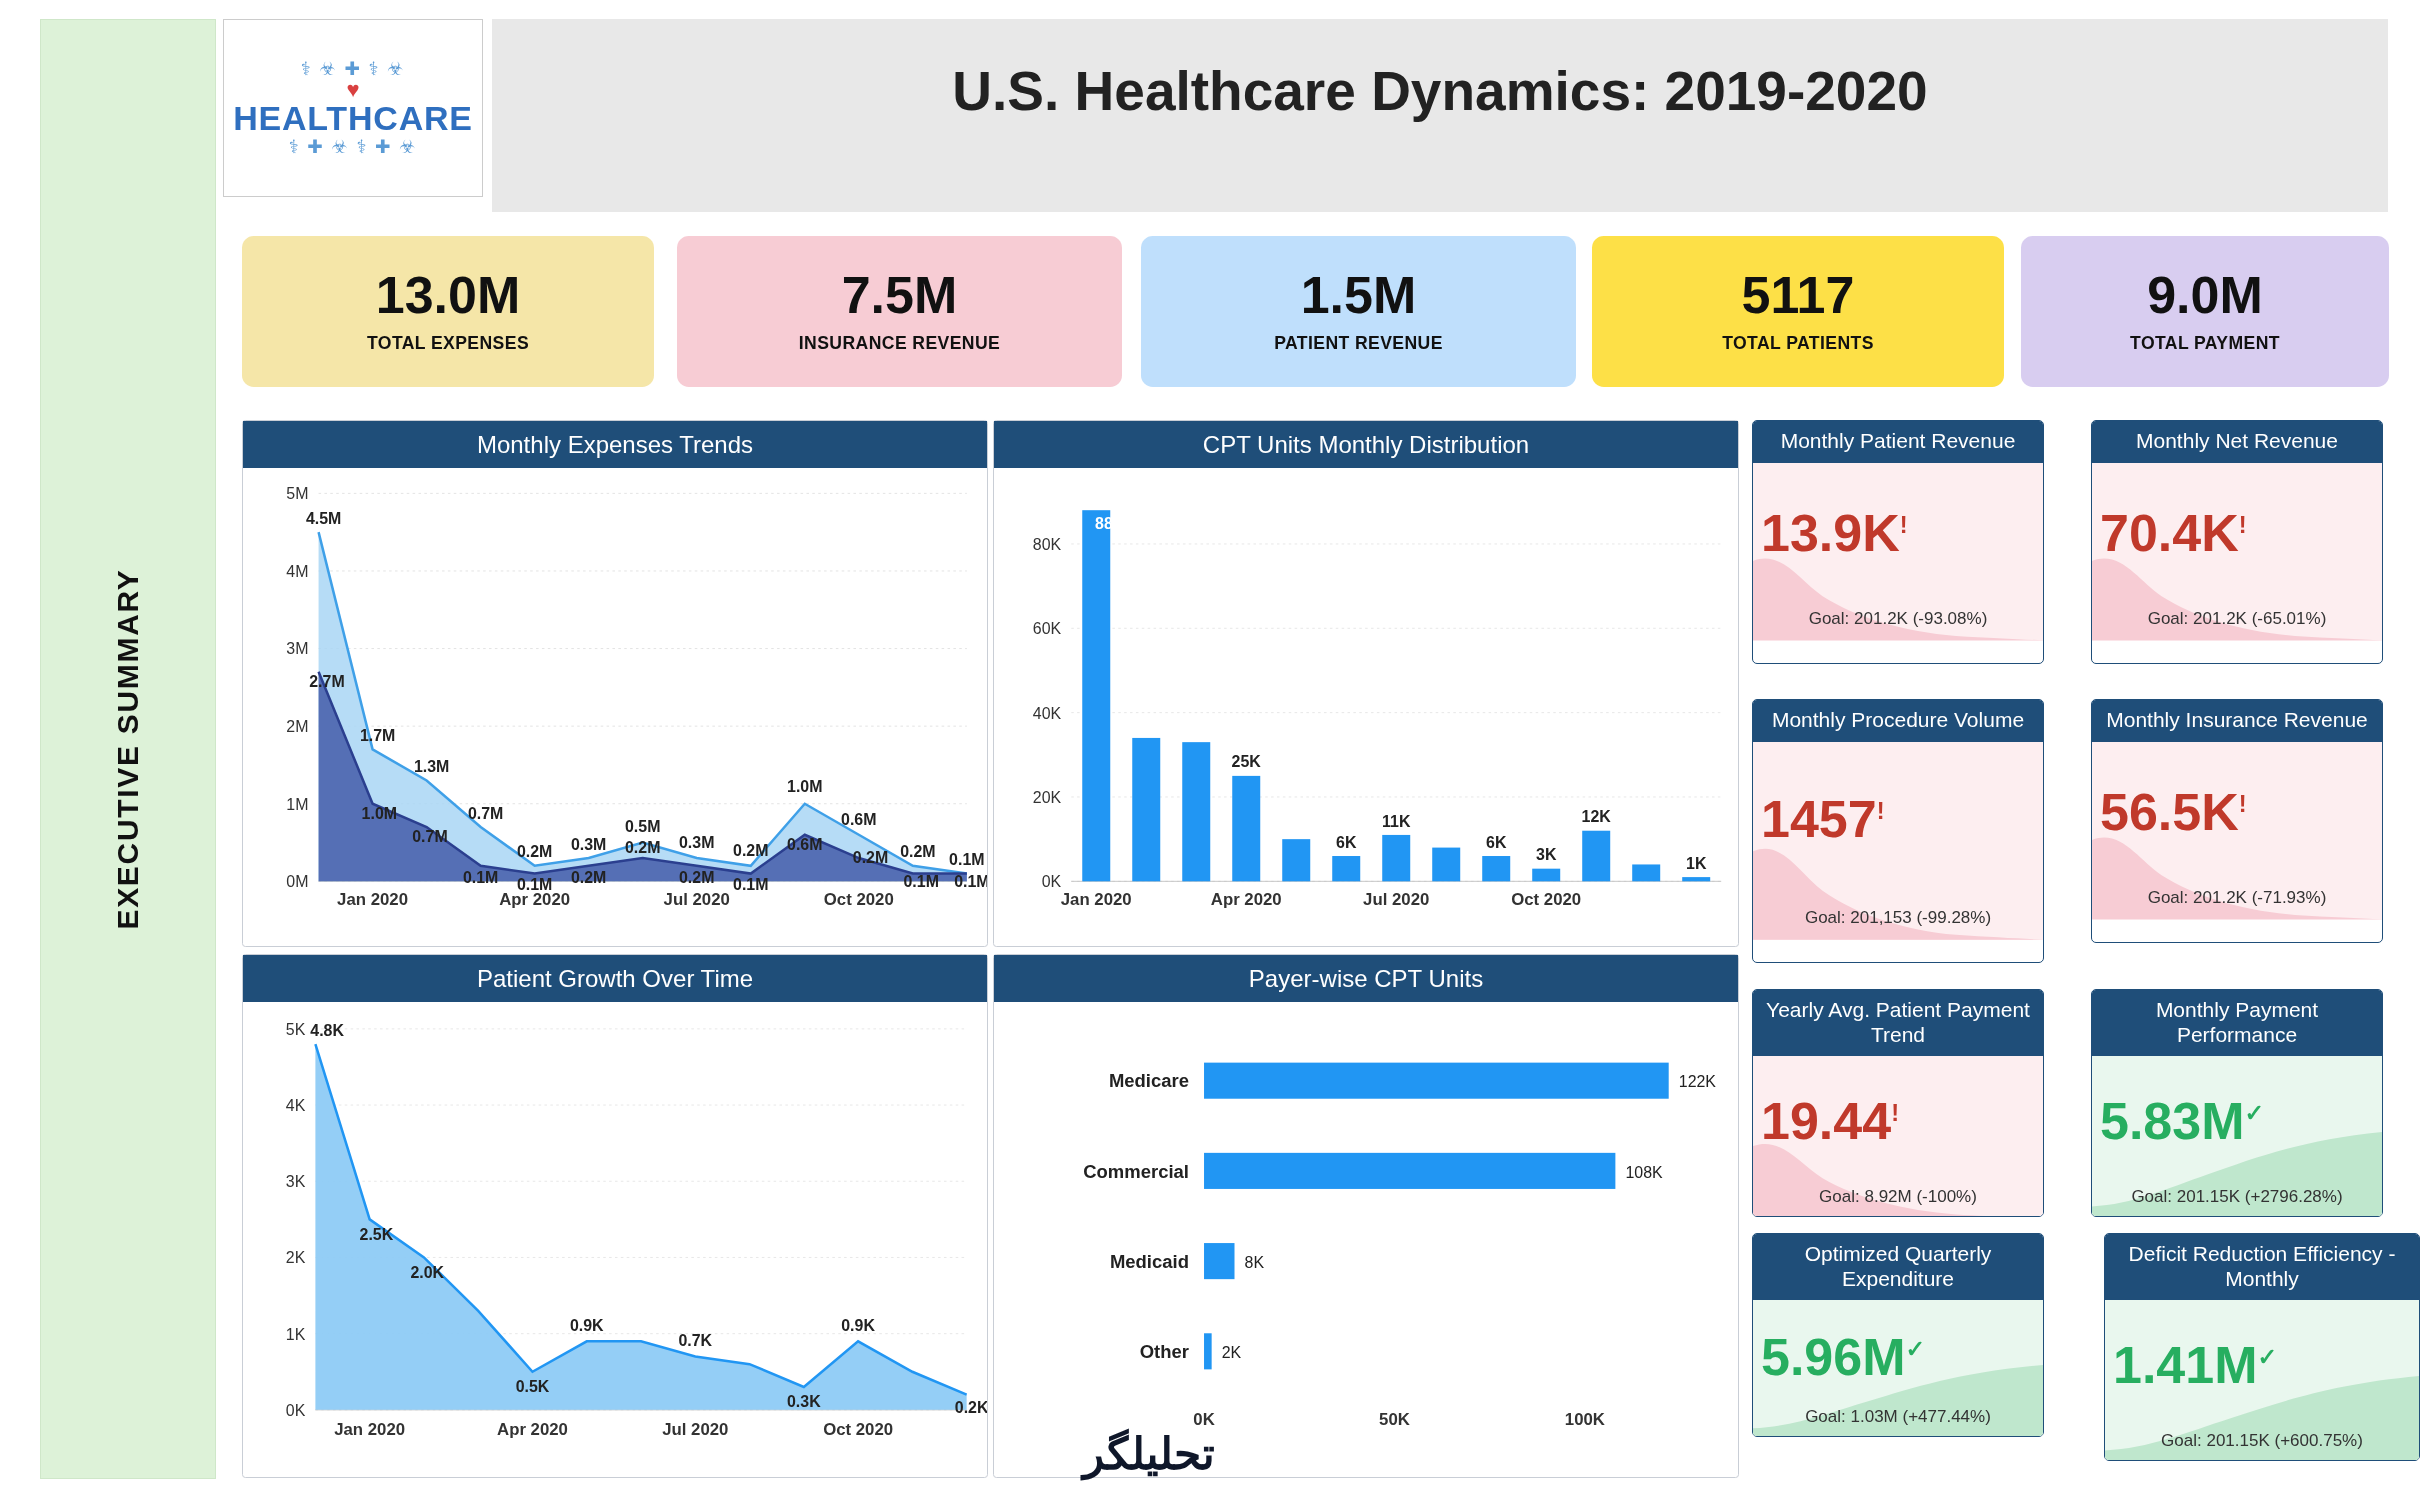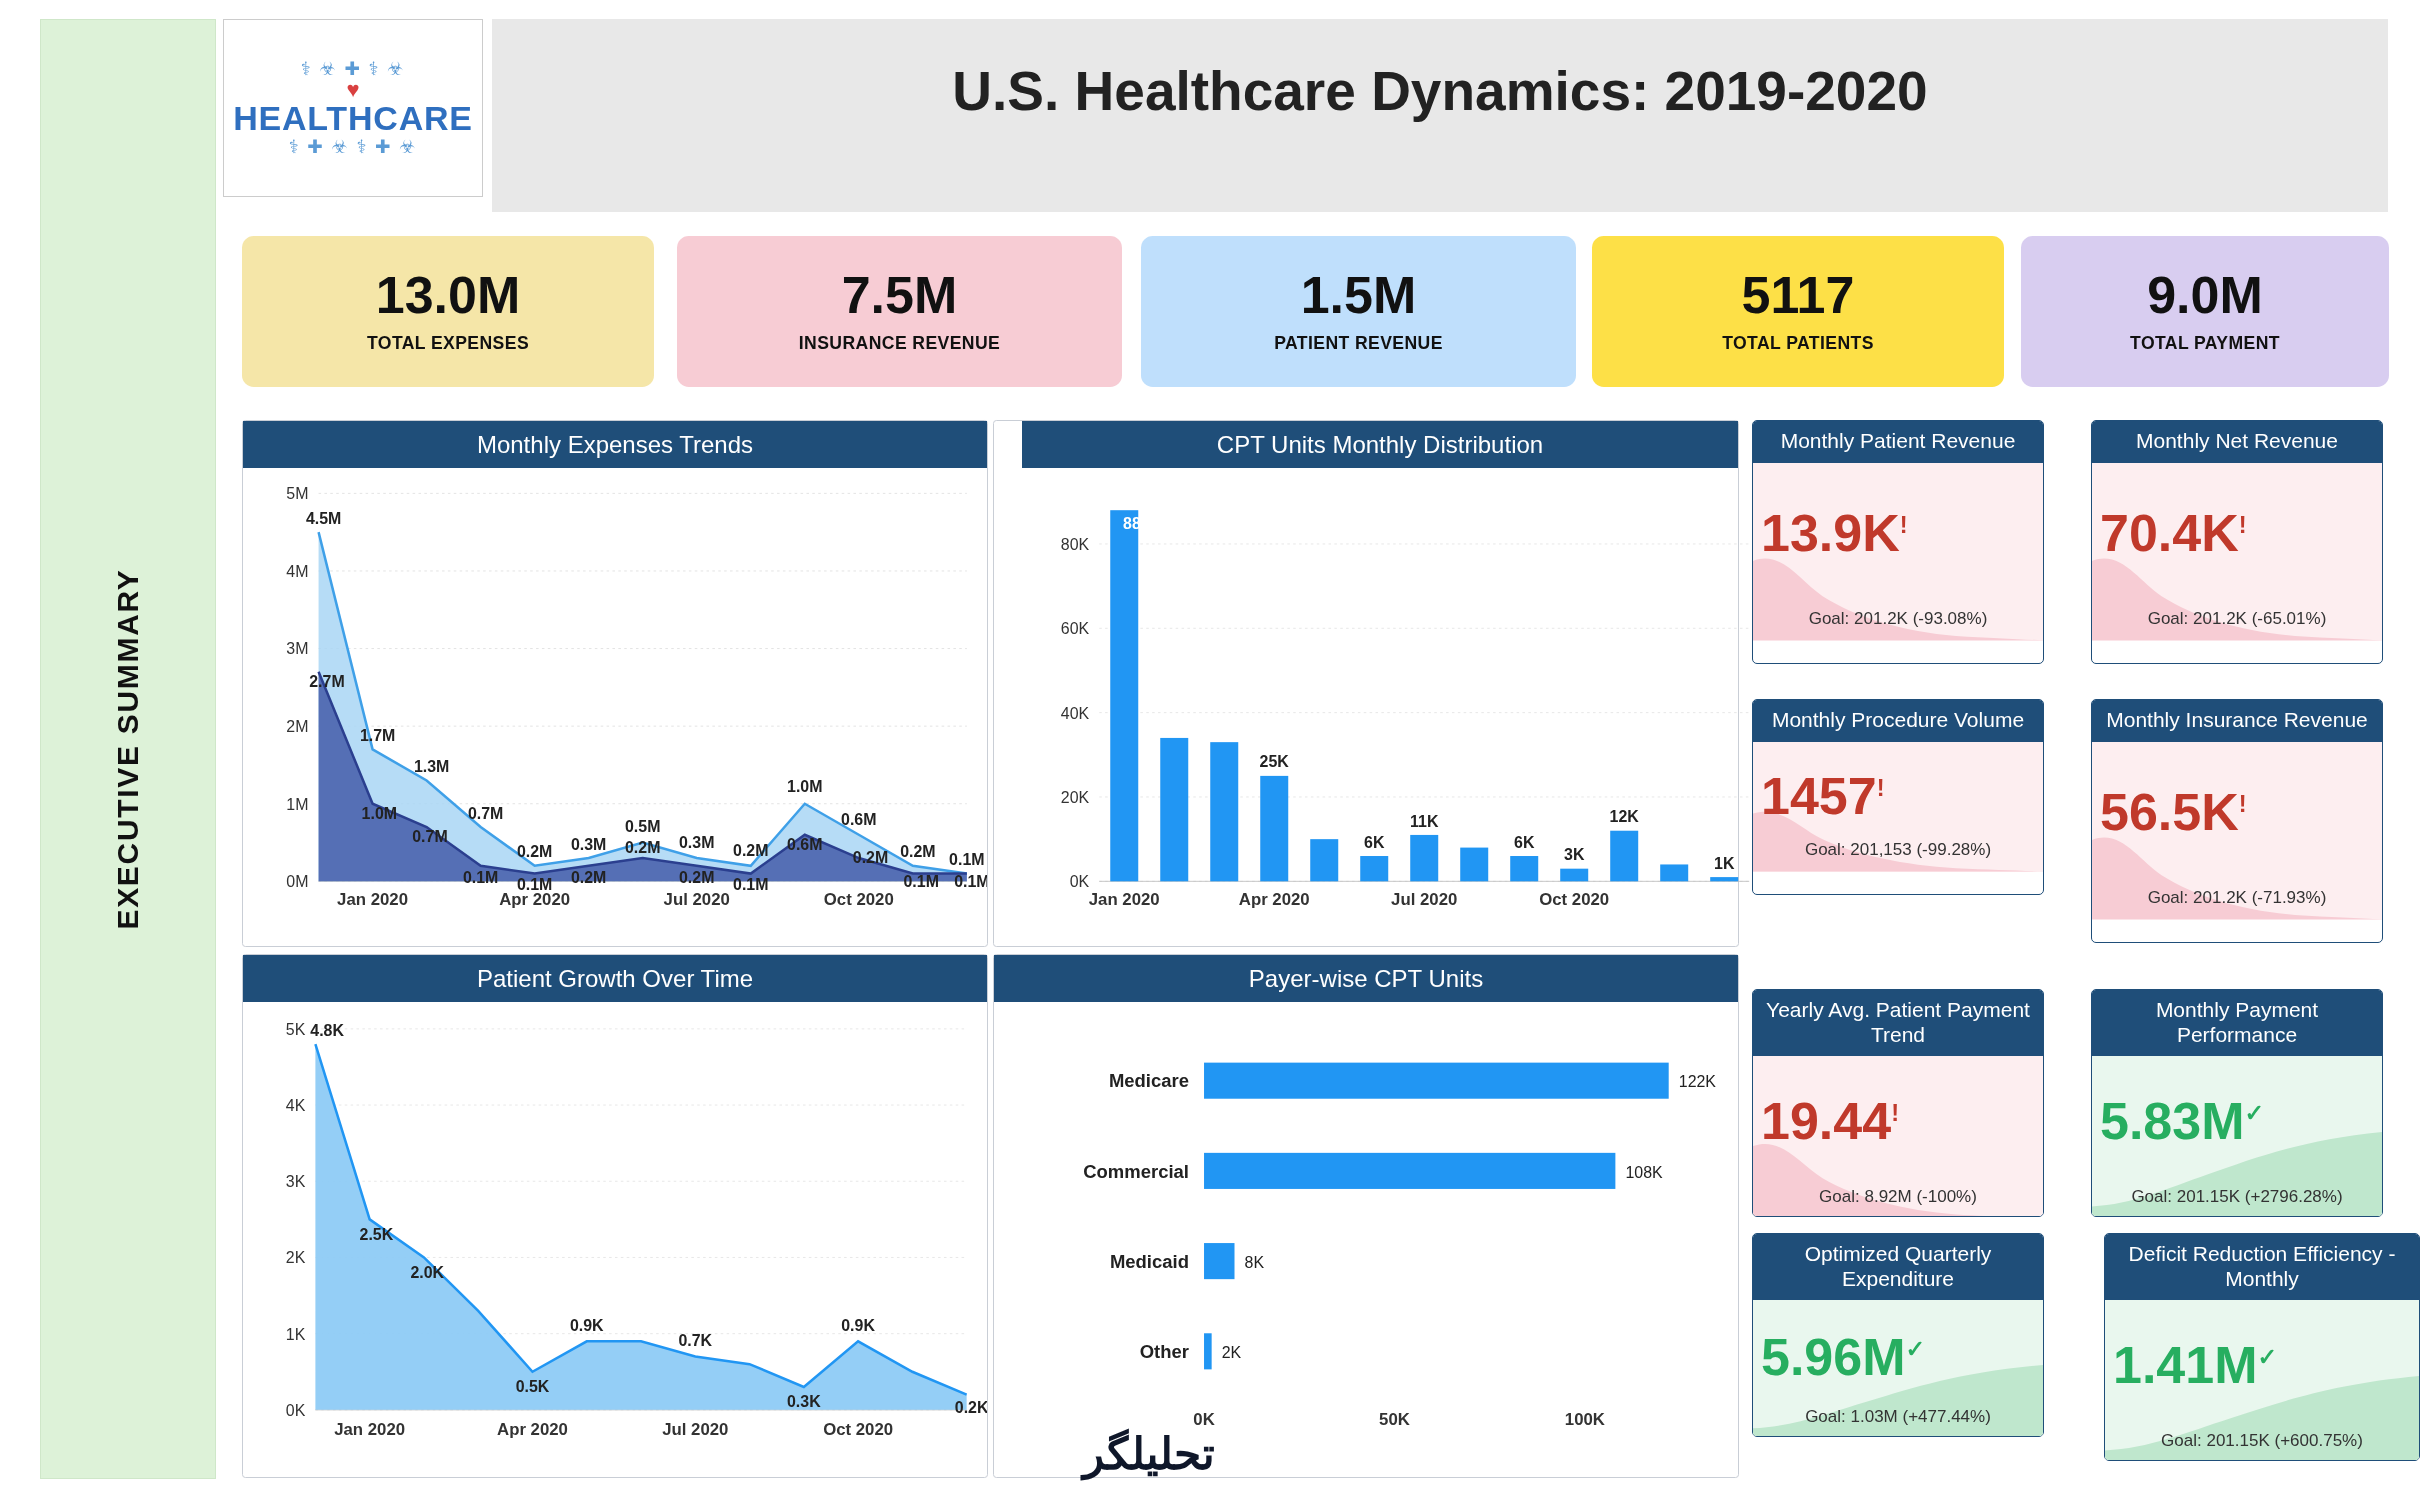--- a/index.html
+++ b/index.html
@@ -170,21 +170,21 @@
         <text x="540.3333333333333" y="493.52" font-size="19" fill="#222" font-family="&quot;Liberation Sans&quot;, sans-serif" text-anchor="middle" font-weight="bold">0.2M</text>
         <text x="604.6666666666666" y="502.76" font-size="19" fill="#222" font-family="&quot;Liberation Sans&quot;, sans-serif" text-anchor="middle" font-weight="bold">0.1M</text>
         <text x="669" y="454.56" font-size="19" fill="#222" font-family="&quot;Liberation Sans&quot;, sans-serif" text-anchor="middle" font-weight="bold">0.6M</text>
         <text x="747.3333333333334" y="470.28" font-size="19" fill="#222" font-family="&quot;Liberation Sans&quot;, sans-serif" text-anchor="middle" font-weight="bold">0.2M</text>
         <text x="807.6666666666666" y="498.76" font-size="19" fill="#222" font-family="&quot;Liberation Sans&quot;, sans-serif" text-anchor="middle" font-weight="bold">0.1M</text>
         <text x="868" y="498.76" font-size="19" fill="#222" font-family="&quot;Liberation Sans&quot;, sans-serif" text-anchor="middle" font-weight="bold">0.1M</text>
       </svg>
   </div>
 </div>
 
-<div class="panel" id="panel-cpt" style="left:993px; top:420px; width:746px; height:527px;padding-left:28px;">
+<div class="panel" id="panel-cpt" style="left:993px; top:420px; width:746px; height:527px;">
   <div class="panel-title">CPT Units Monthly Distribution</div>
   <div class="panel-body">
     <svg id="svg-cpt" width="744" height="479" viewBox="0 0 886 570">
         <line x1="92" x2="866" y1="492" y2="492" stroke="#e2e2e2" stroke-width="1" stroke-dasharray="3,4"></line>
         <text x="80" y="499" font-size="19" fill="#333" font-family="&quot;Liberation Sans&quot;, sans-serif" text-anchor="end">0K</text>
         <line x1="92" x2="866" y1="391.55555555555554" y2="391.55555555555554" stroke="#e2e2e2" stroke-width="1" stroke-dasharray="3,4"></line>
         <text x="80" y="398.55555555555554" font-size="19" fill="#333" font-family="&quot;Liberation Sans&quot;, sans-serif" text-anchor="end">20K</text>
         <line x1="92" x2="866" y1="291.1111111111111" y2="291.1111111111111" stroke="#e2e2e2" stroke-width="1" stroke-dasharray="3,4"></line>
         <text x="80" y="298.1111111111111" font-size="19" fill="#333" font-family="&quot;Liberation Sans&quot;, sans-serif" text-anchor="end">40K</text>
         <line x1="92" x2="866" y1="190.66666666666669" y2="190.66666666666669" stroke="#e2e2e2" stroke-width="1" stroke-dasharray="3,4"></line>
@@ -295,21 +295,21 @@
 <div class="tile red" id="tile1" style="left: 2091px; top: 420px; width: 292px; height: 244px;">
     <div class="tile-head">Monthly Net Revenue</div>
     <div class="tile-body">
       <svg class="spark" viewBox="0 0 100 100" preserveAspectRatio="none">
         <path d="M0,100 L0,28 C 10,18 16,46 24,60 C 36,80 52,92 70,96 C 82,98 92,99 100,100 Z" fill="#f7ccd4"></path>
       </svg>
       <div class="tile-val"><span class="num">70.4K</span><span class="mk" style="color: rgb(192, 57, 43);">!</span></div>
       <div class="tile-goal">Goal: 201.2K (-65.01%)</div>
     </div>
   </div>
-<div class="tile red" id="tile2" style="left: 1752px; top: 699px; width: 292px; height: 196px;">
+<div class="tile red" id="tile2" style="left: 1752px; top: 699px; width: 292px; height: 264px;">
     <div class="tile-head">Monthly Procedure Volume</div>
     <div class="tile-body">
       <svg class="spark" viewBox="0 0 100 100" preserveAspectRatio="none">
         <path d="M0,100 L0,28 C 10,18 16,46 24,60 C 36,80 52,92 70,96 C 82,98 92,99 100,100 Z" fill="#f7ccd4"></path>
       </svg>
       <div class="tile-val"><span class="num">1457</span><span class="mk" style="color: rgb(192, 57, 43);">!</span></div>
       <div class="tile-goal">Goal: 201,153 (-99.28%)</div>
     </div>
   </div>
 <div class="tile red" id="tile3" style="left: 2091px; top: 699px; width: 292px; height: 244px;">

